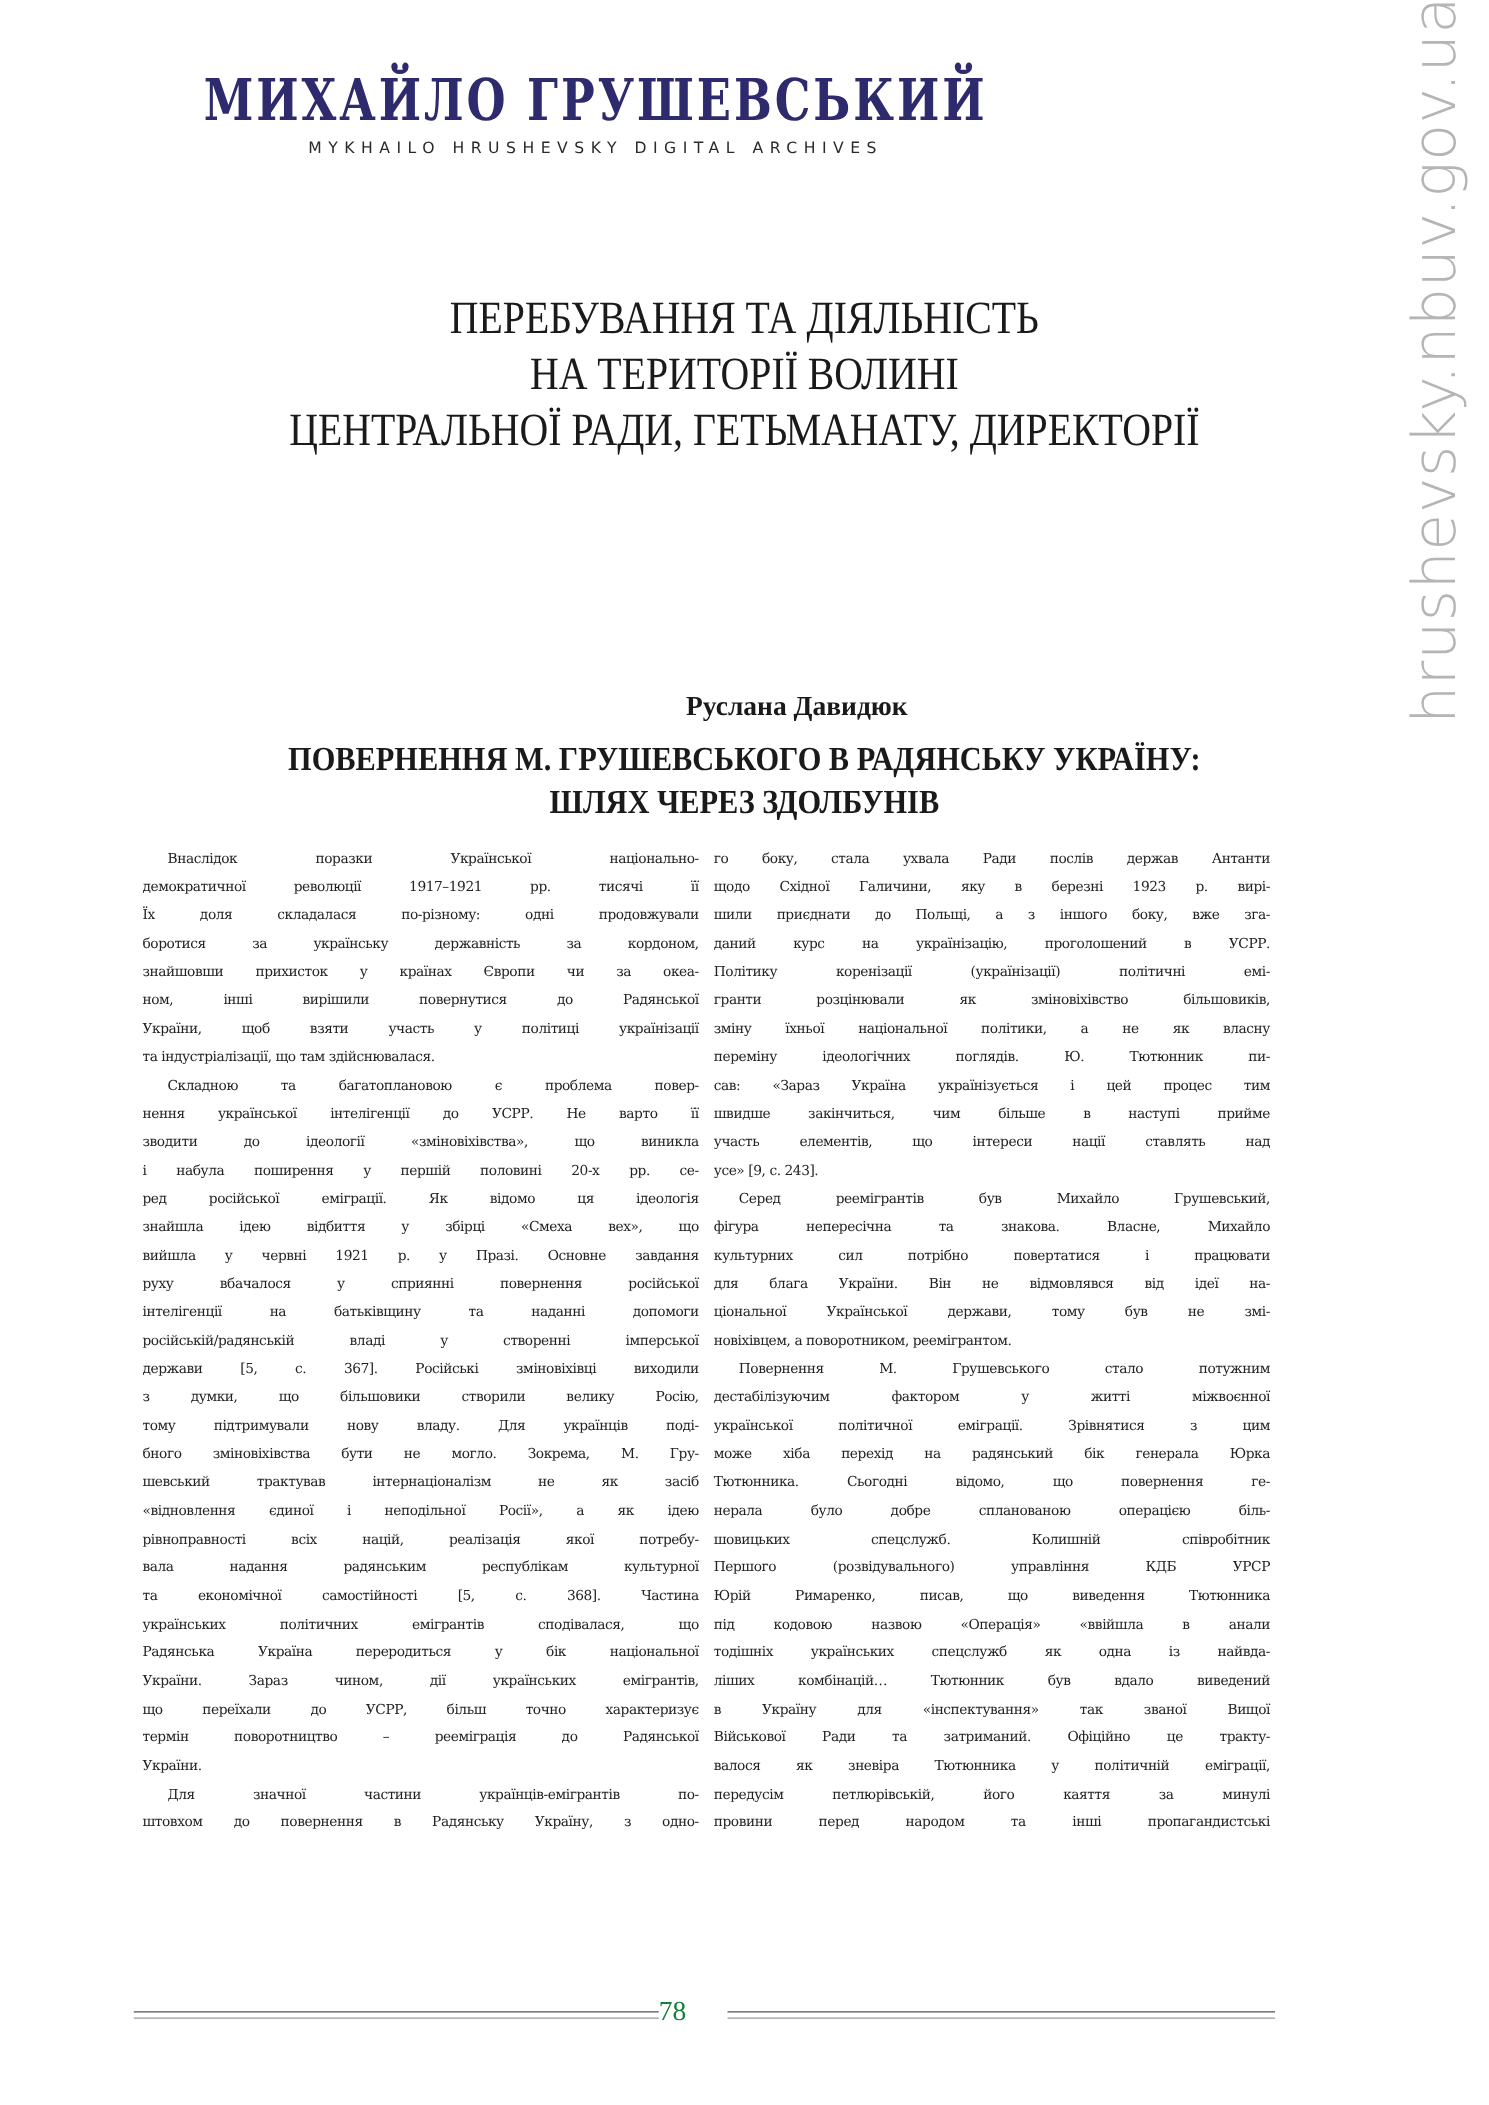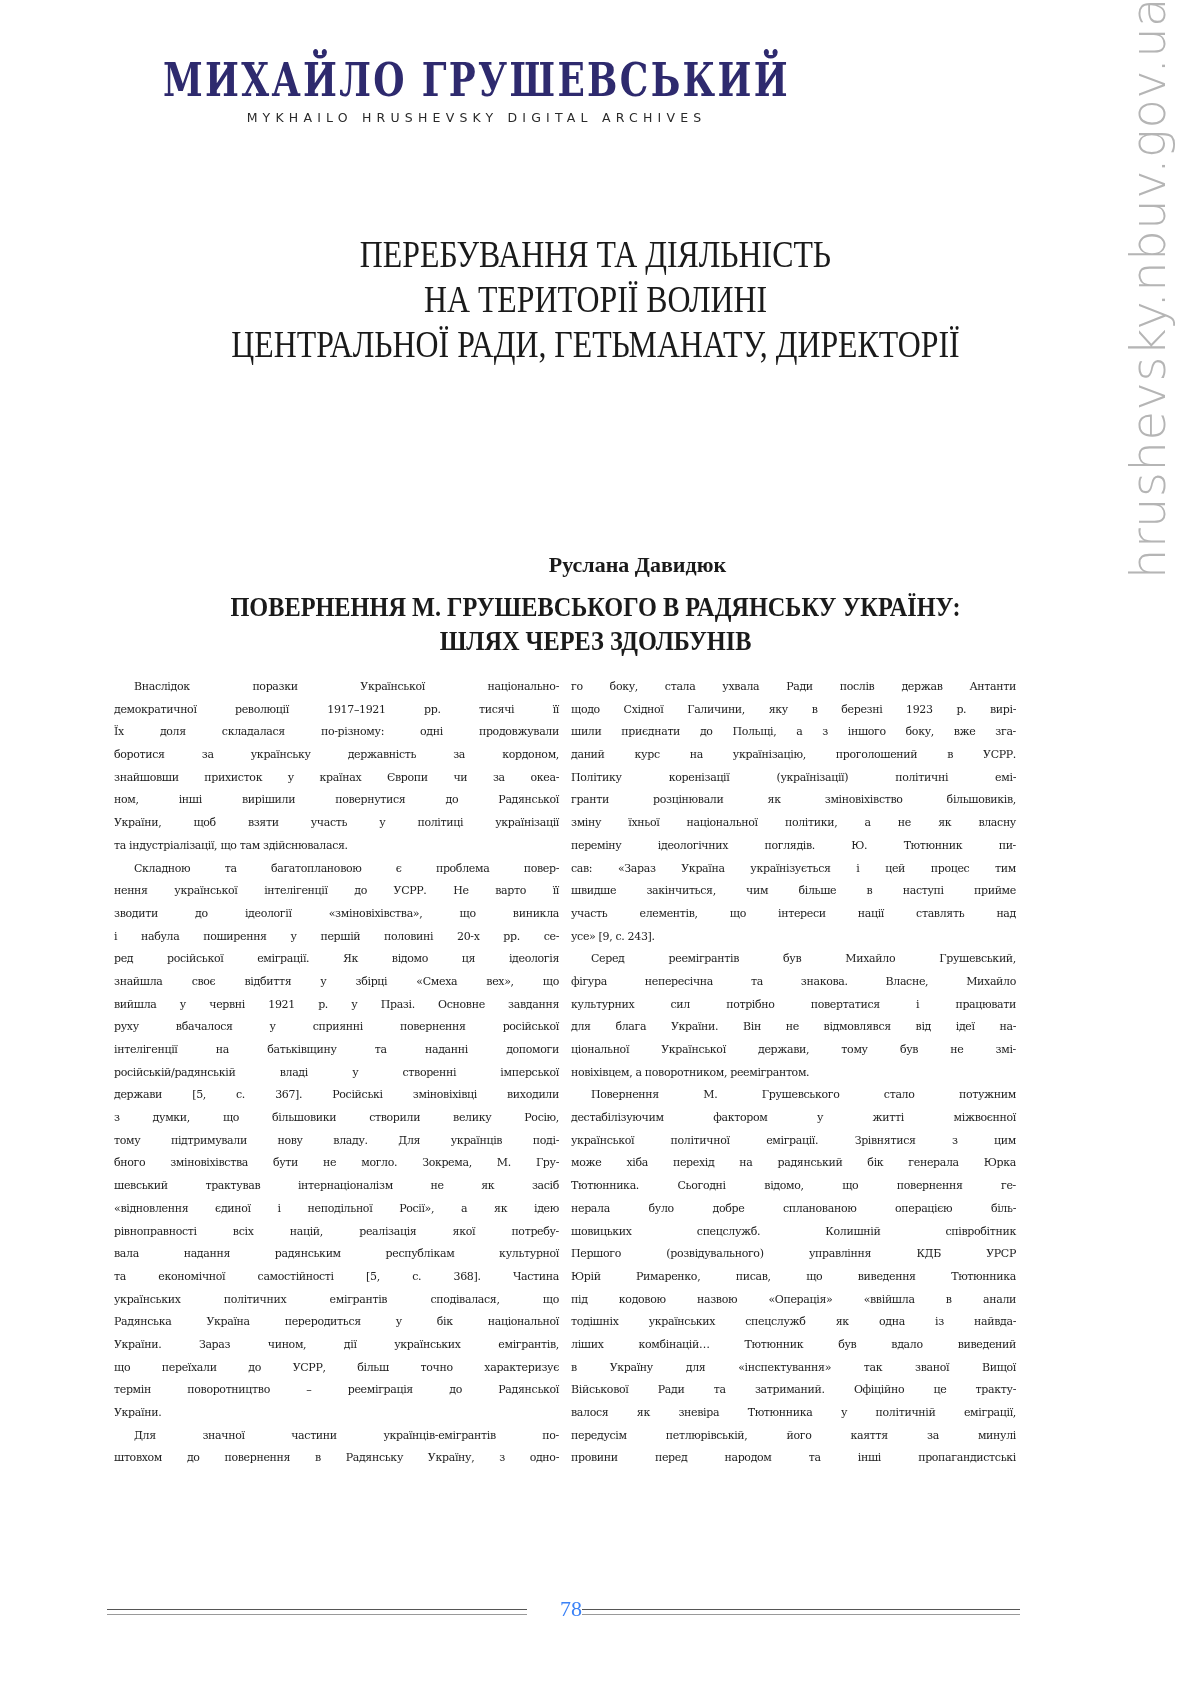--- a/index.html
+++ b/index.html
@@ -15,21 +15,21 @@
   .col { position: absolute; top: 676px; width: 445px; font-family: "DejaVu Serif", serif; font-size: 11px; line-height: 22.7px; color: #222; }
   .col.left { left: 114px; }
   .col.right { left: 571px; }
   .line { display: block; text-align: justify; text-align-last: justify; white-space: nowrap; height: 22.7px; letter-spacing: -0.35px; }
   .line.last { text-align-last: left; }
   .line.indent { padding-left: 20px; }
   .footer { position: absolute; top: 1598px; left: 107px; width: 913px; height: 30px; }
   .rule { position: absolute; top: 11px; height: 4px; border-top: 1.5px solid #555; border-bottom: 1.5px solid #999; }
   .rule.l { left: 0; width: 420px; }
   .rule.r { left: 475px; width: 438px; }
-  .page-num { position: absolute; left: 420px; width: 55px; top: -2px; text-align: right; font-family: "Liberation Serif", serif; font-size: 22px; color: #3b82f6; }
+  .page-num { position: absolute; left: 420px; width: 55px; top: -2px; text-align: left; font-family: "Liberation Serif", serif; font-size: 22px; color: #15803d; }
 </style>
 </head>
 <body>
 
 <div class="logo">
   <div class="logo-title">МИХАЙЛО ГРУШЕВСЬКИЙ</div>
   <div class="logo-sub">MYKHAILO HRUSHEVSKY DIGITAL ARCHIVES</div>
 </div>
 
 <div class="side-url">
@@ -56,21 +56,21 @@
     <span class="line">боротися за українську державність за кордоном,</span>
     <span class="line">знайшовши прихисток у країнах Європи чи за океа-</span>
     <span class="line">ном, інші вирішили повернутися до Радянської</span>
     <span class="line">України, щоб взяти участь у політиці українізації</span>
     <span class="line last">та індустріалізації, що там здійснювалася.</span>
     <span class="line indent">Складною та багатоплановою є проблема повер-</span>
     <span class="line">нення української інтелігенції до УСРР. Не варто її</span>
     <span class="line">зводити до ідеології «зміновіхівства», що виникла</span>
     <span class="line">і набула поширення у першій половині 20-х рр. се-</span>
     <span class="line">ред російської еміграції. Як відомо ця ідеологія</span>
-    <span class="line">знайшла своє відбиття у збірці «Смеха вех», що</span>
+    <span class="line">знайшла ідею відбиття у збірці «Смеха вех», що</span>
     <span class="line">вийшла у червні 1921 р. у Празі. Основне завдання</span>
     <span class="line">руху вбачалося у сприянні повернення російської</span>
     <span class="line">інтелігенції на батьківщину та наданні допомоги</span>
     <span class="line">російській/радянській владі у створенні імперської</span>
     <span class="line">держави [5, с. 367]. Російські зміновіхівці виходили</span>
     <span class="line">з думки, що більшовики створили велику Росію,</span>
     <span class="line">тому підтримували нову владу. Для українців поді-</span>
     <span class="line">бного зміновіхівства бути не могло. Зокрема, М. Гру-</span>
     <span class="line">шевський трактував інтернаціоналізм не як засіб</span>
     <span class="line">«відновлення єдиної і неподільної Росії», а як ідею</span>

